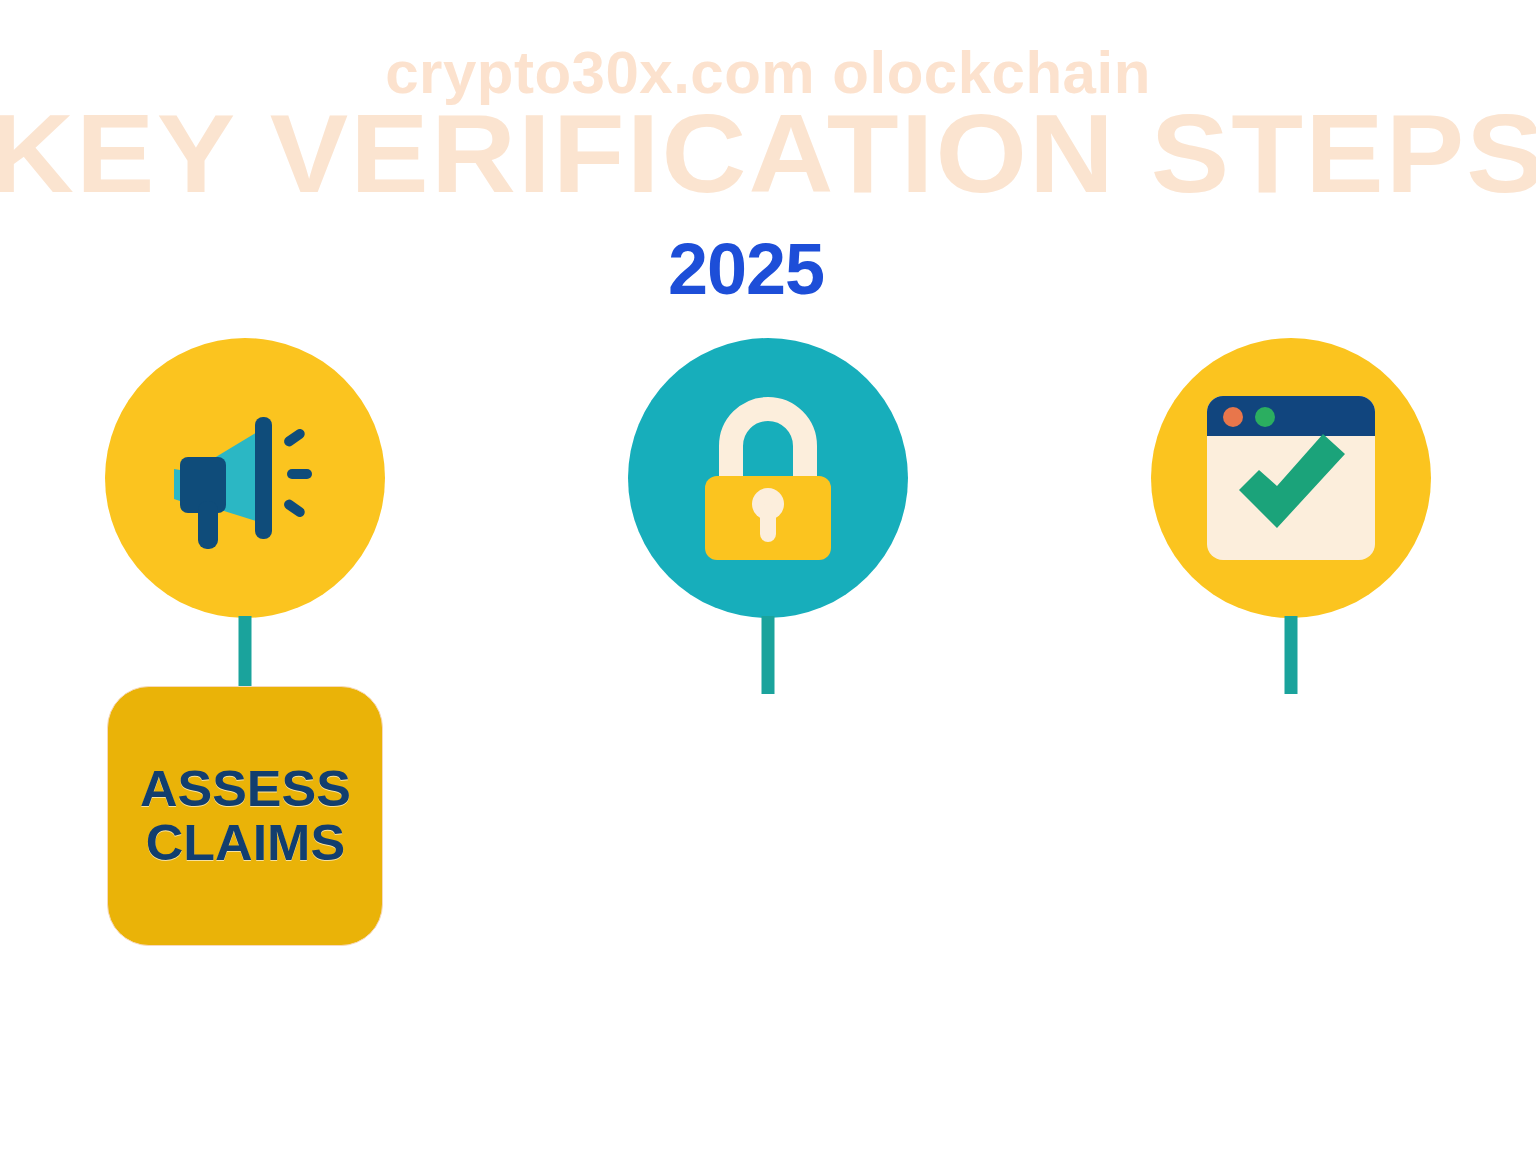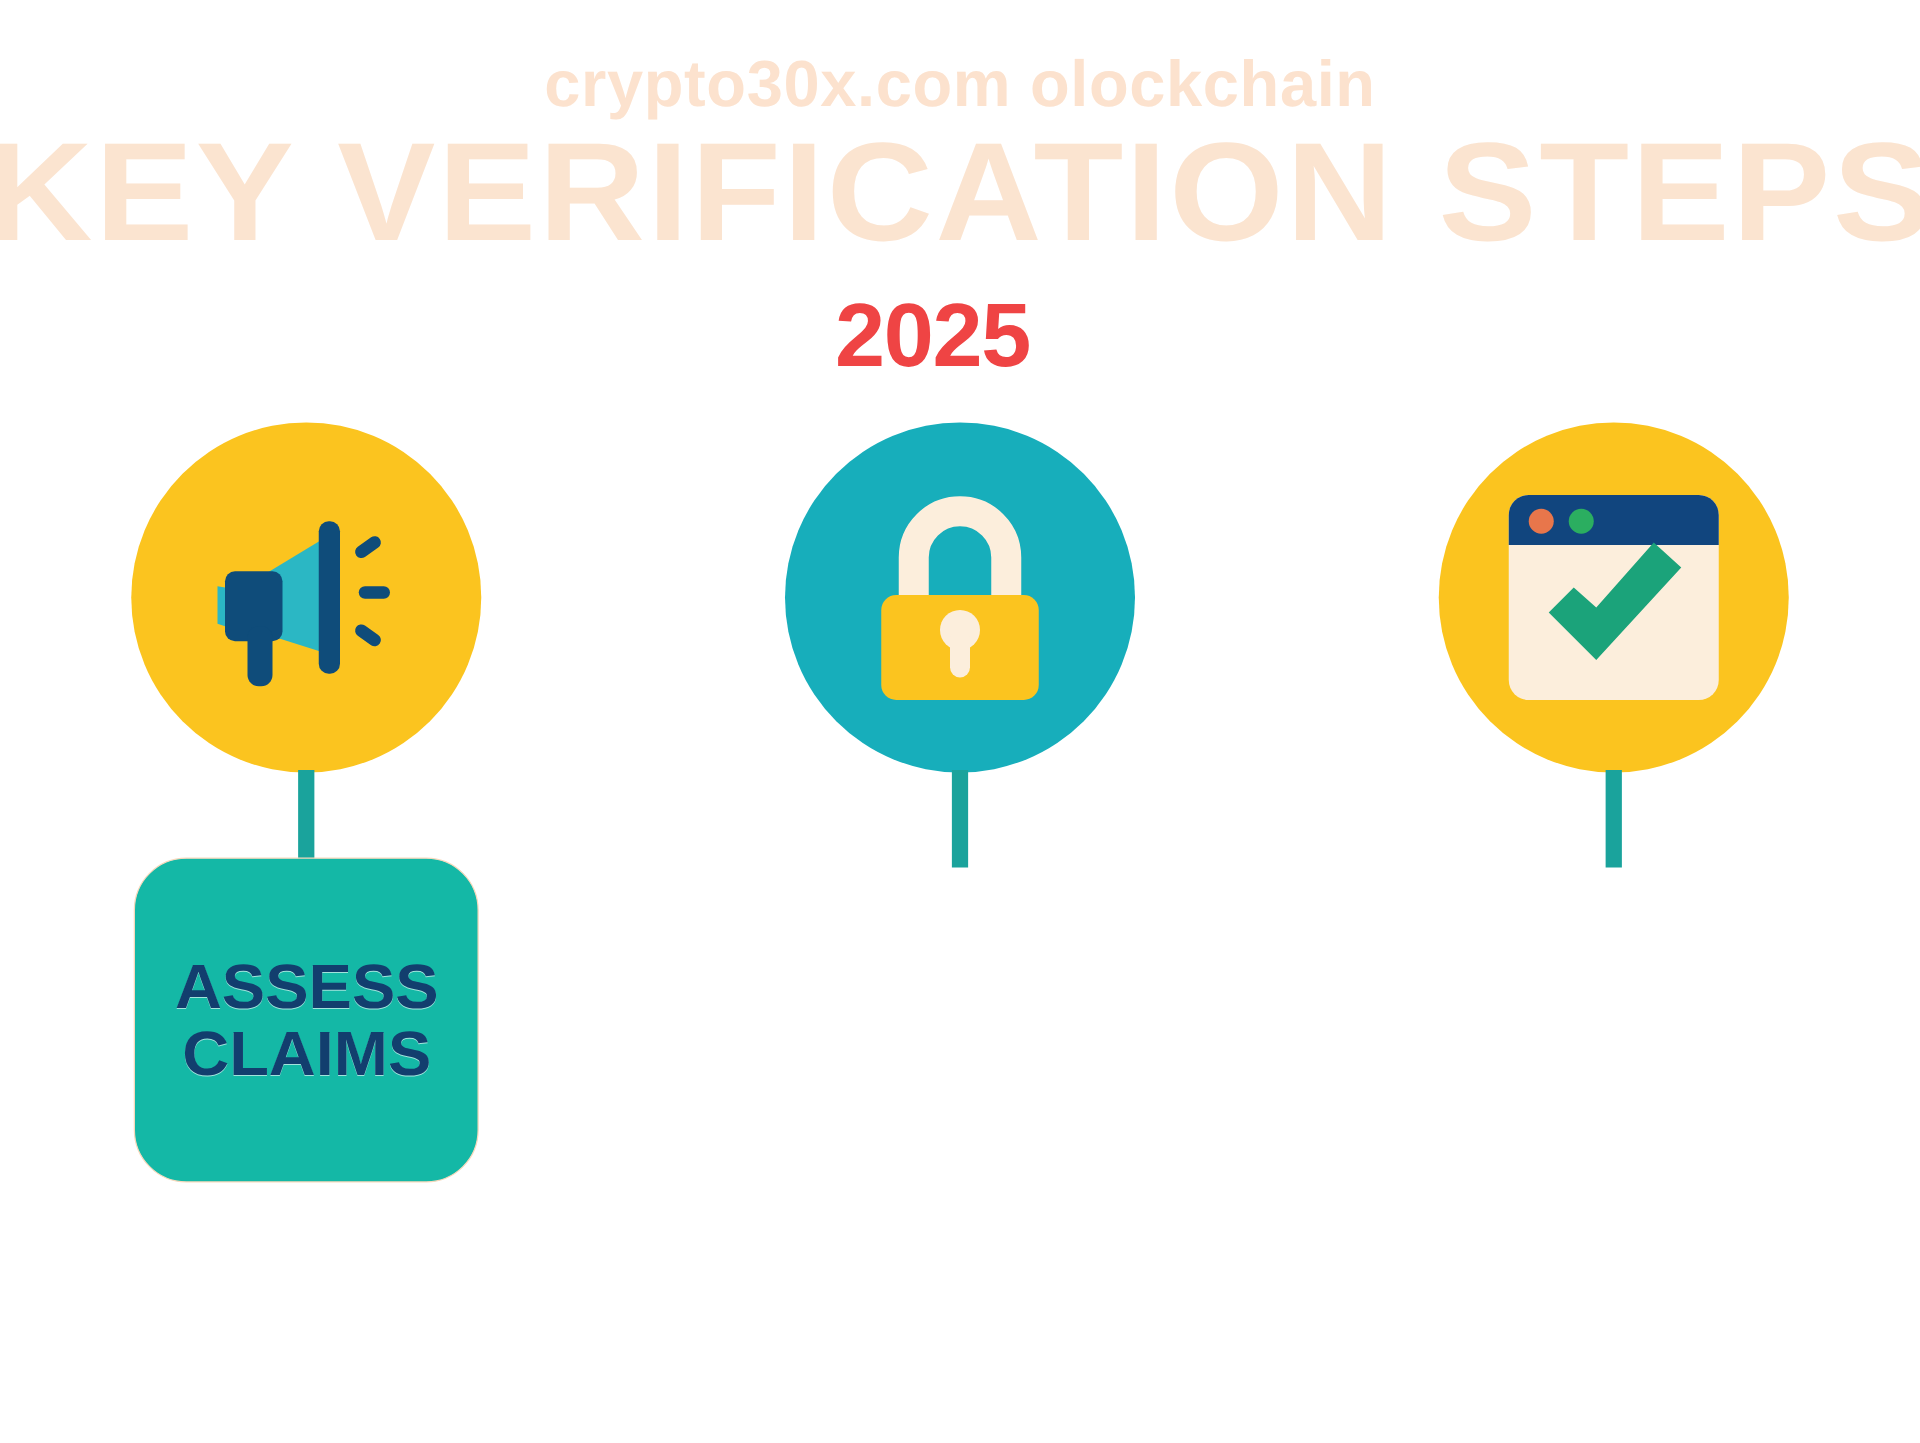--- a/index.html
+++ b/index.html
@@ -20,21 +20,21 @@
   }
 
   
   .brand-line{
     position:absolute;
     left:0; top:38px;
     width:1536px;
     text-align:center;
     font-family:"Liberation Sans", sans-serif;
     font-weight:bold;
-    font-size:52px;
+    font-size:60px;
     letter-spacing:0.5px;
     color:#FCE2CE;
     white-space:nowrap;
   }
 
   .main-title{
     position:absolute;
     left:0; top:104px;
     width:1536px;
     text-align:center;
@@ -50,21 +50,21 @@
 
   .year{
     position:absolute;
     left:0; top:228px;
     width:1492px;
     text-align:center;
     font-family:"Liberation Sans", sans-serif;
     font-weight:bold;
     font-size:72px;
     letter-spacing:-1px;
-    color:#ef4444;
+    color:#1d4ed8;
   }
 
   
   .steps{
     position:absolute;
     left:100px;
     top:338px;
     width:1336px;
     height:620px;
     display:flex;
@@ -107,21 +107,21 @@
     background:#1AA39C;
   }
 
   .card{
     position:absolute;
     left:50%;
     transform:translateX(-50%);
     top:348px;
     width:276px;
     height:260px;
-    background:#14b8a6;
+    background:#eab308;
     border-radius:42px;
     border:1px solid #F7D9BC;
     display:flex;
     align-items:center;
     justify-content:center;
     text-align:center;
   }
 
   .card-label{
     font-family:"Liberation Sans Narrow","Liberation Sans", sans-serif;

